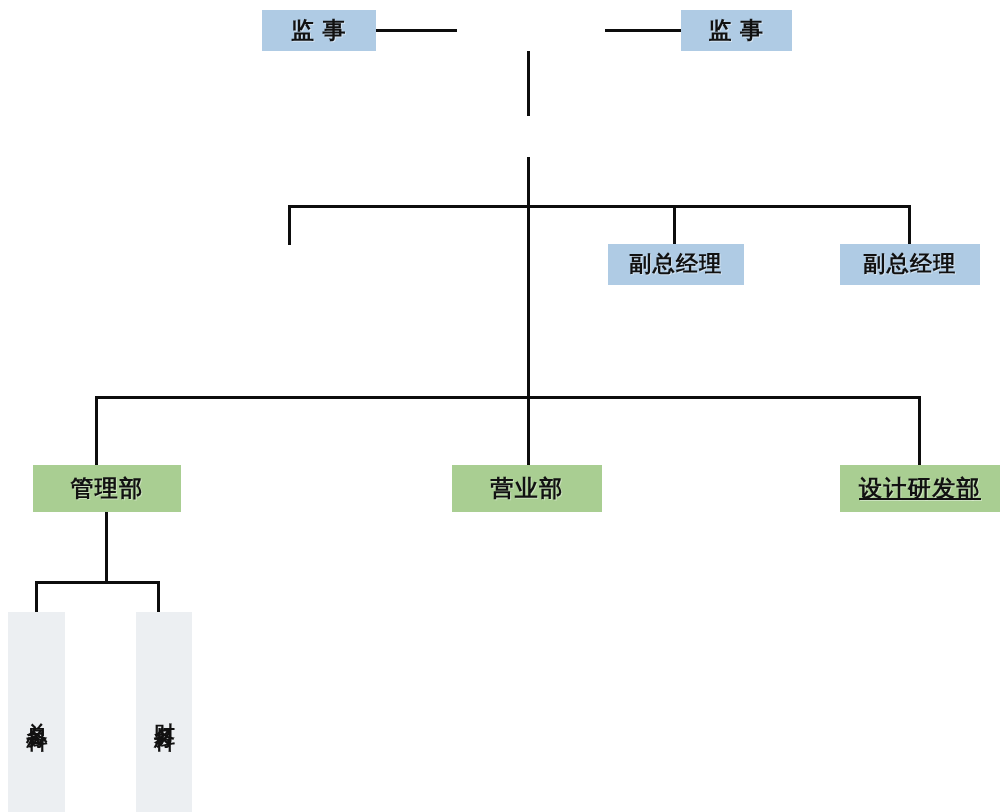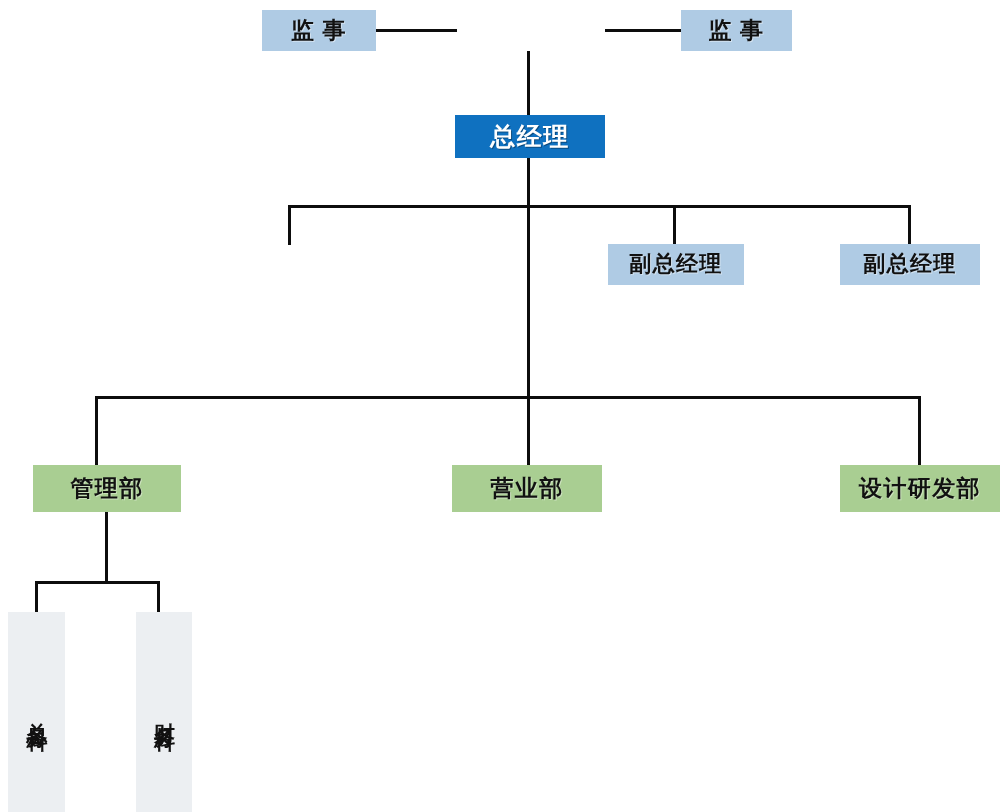--- a/index.html
+++ b/index.html
@@ -69,21 +69,21 @@
   #node-general-manager  { left: 455px; top: 115px; width: 150px; height: 43px; font-size: 25px; }
 
   
   #node-exec-deputy-gm   { left: 212px; top: 244px; width: 178px; height: 41px; font-size: 22px; }
   #node-deputy-gm-1      { left: 608px; top: 244px; width: 136px; height: 41px; font-size: 22px; }
   #node-deputy-gm-2      { left: 840px; top: 244px; width: 140px; height: 41px; font-size: 22px; }
 
   
   #node-dept-management  { left: 33px;  top: 465px; width: 148px; height: 47px; font-size: 23px; }
   #node-dept-sales       { left: 452px; top: 465px; width: 150px; height: 47px; font-size: 23px; }
-  #node-dept-design-rd   { left: 840px; top: 465px; width: 160px; height: 47px; font-size: 23px; }
+  #node-dept-design-rd   { left: 840px; top: 465px; width: 160px; height: 47px; font-size: 23px; text-decoration: underline; }
 
   
   #node-sec-general-affairs { left: 8px;   top: 612px; width: 57px; height: 200px; font-size: 21px; }
   #node-sec-finance         { left: 136px; top: 612px; width: 56px; height: 200px; font-size: 21px; }
 </style>
 </head>
 <body>
 
 <div id="chart-root">
 
@@ -108,21 +108,20 @@
   <div class="connector v" style="left:105px; top:512px; height:70px;"></div>
   <div class="connector h" style="left:35px;  top:581px; width:125px;"></div>
   <div class="connector v" style="left:35px;  top:581px; height:33px;"></div>
   <div class="connector v" style="left:157px; top:581px; height:33px;"></div>
 
   <div id="node-supervisor-left" class="node light">监 事</div>
 
 
   <div id="node-supervisor-right" class="node light">监 事</div>
 
-  <div id="node-general-manager" class="node dark">总经理</div>
 
 
   <div id="node-deputy-gm-1" class="node light">副总经理</div>
 
   <div id="node-deputy-gm-2" class="node light">副总经理</div>
 
   <div id="node-dept-management" class="node green">管理部</div>
 
   <div id="node-dept-sales" class="node green">营业部</div>
 

